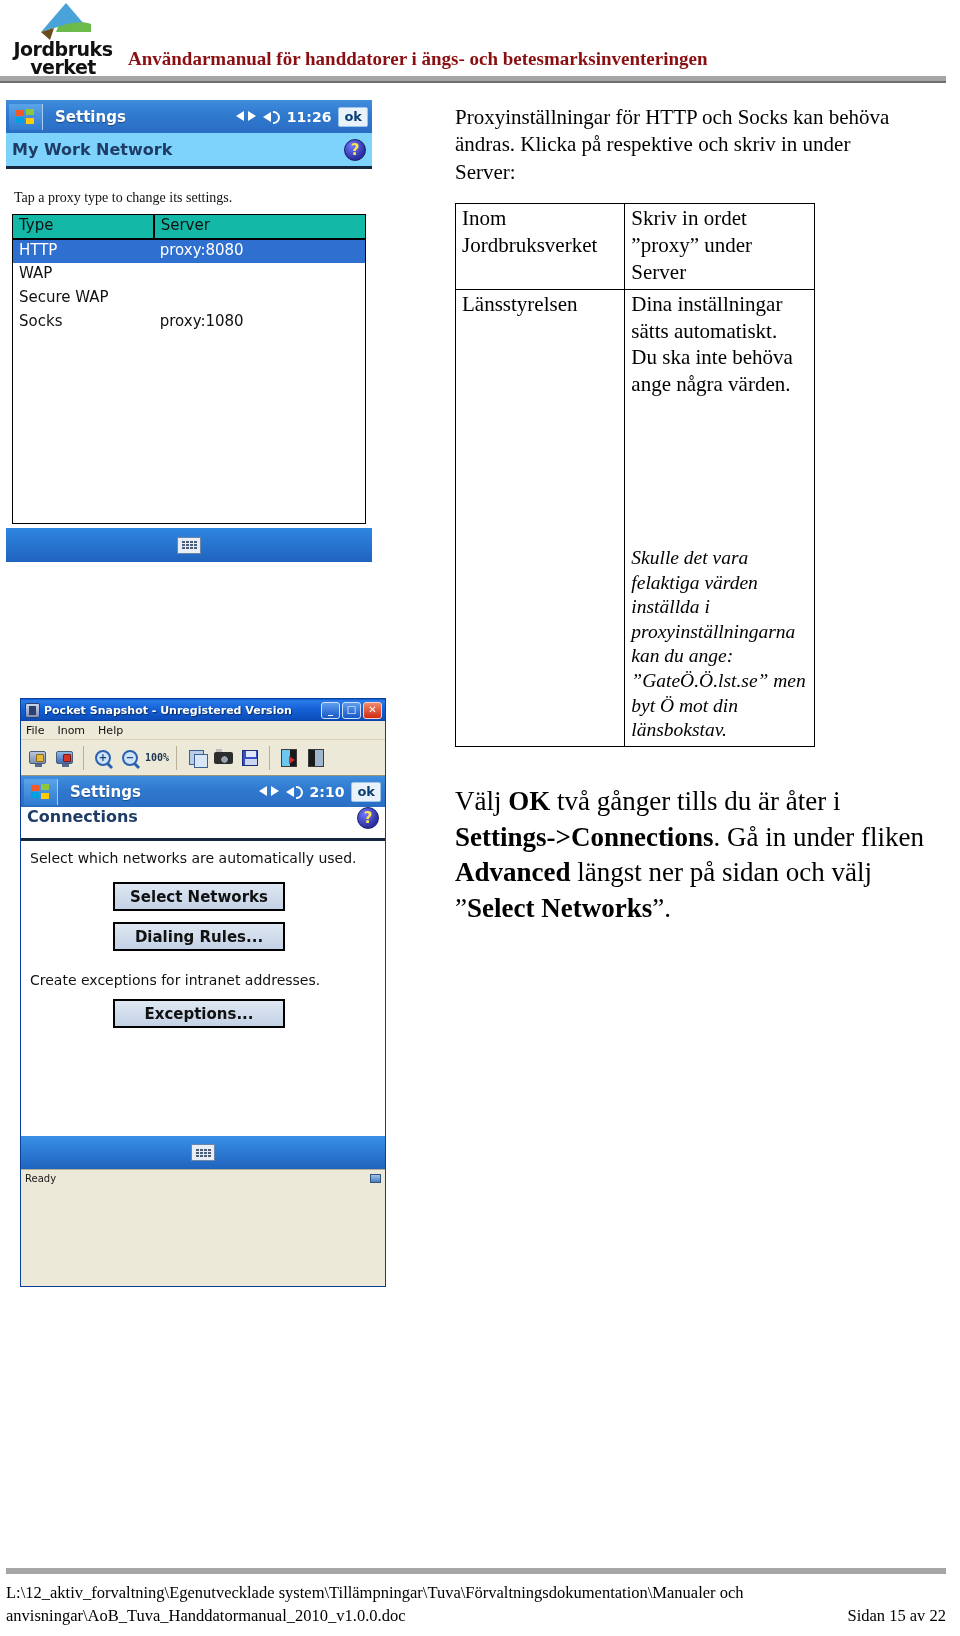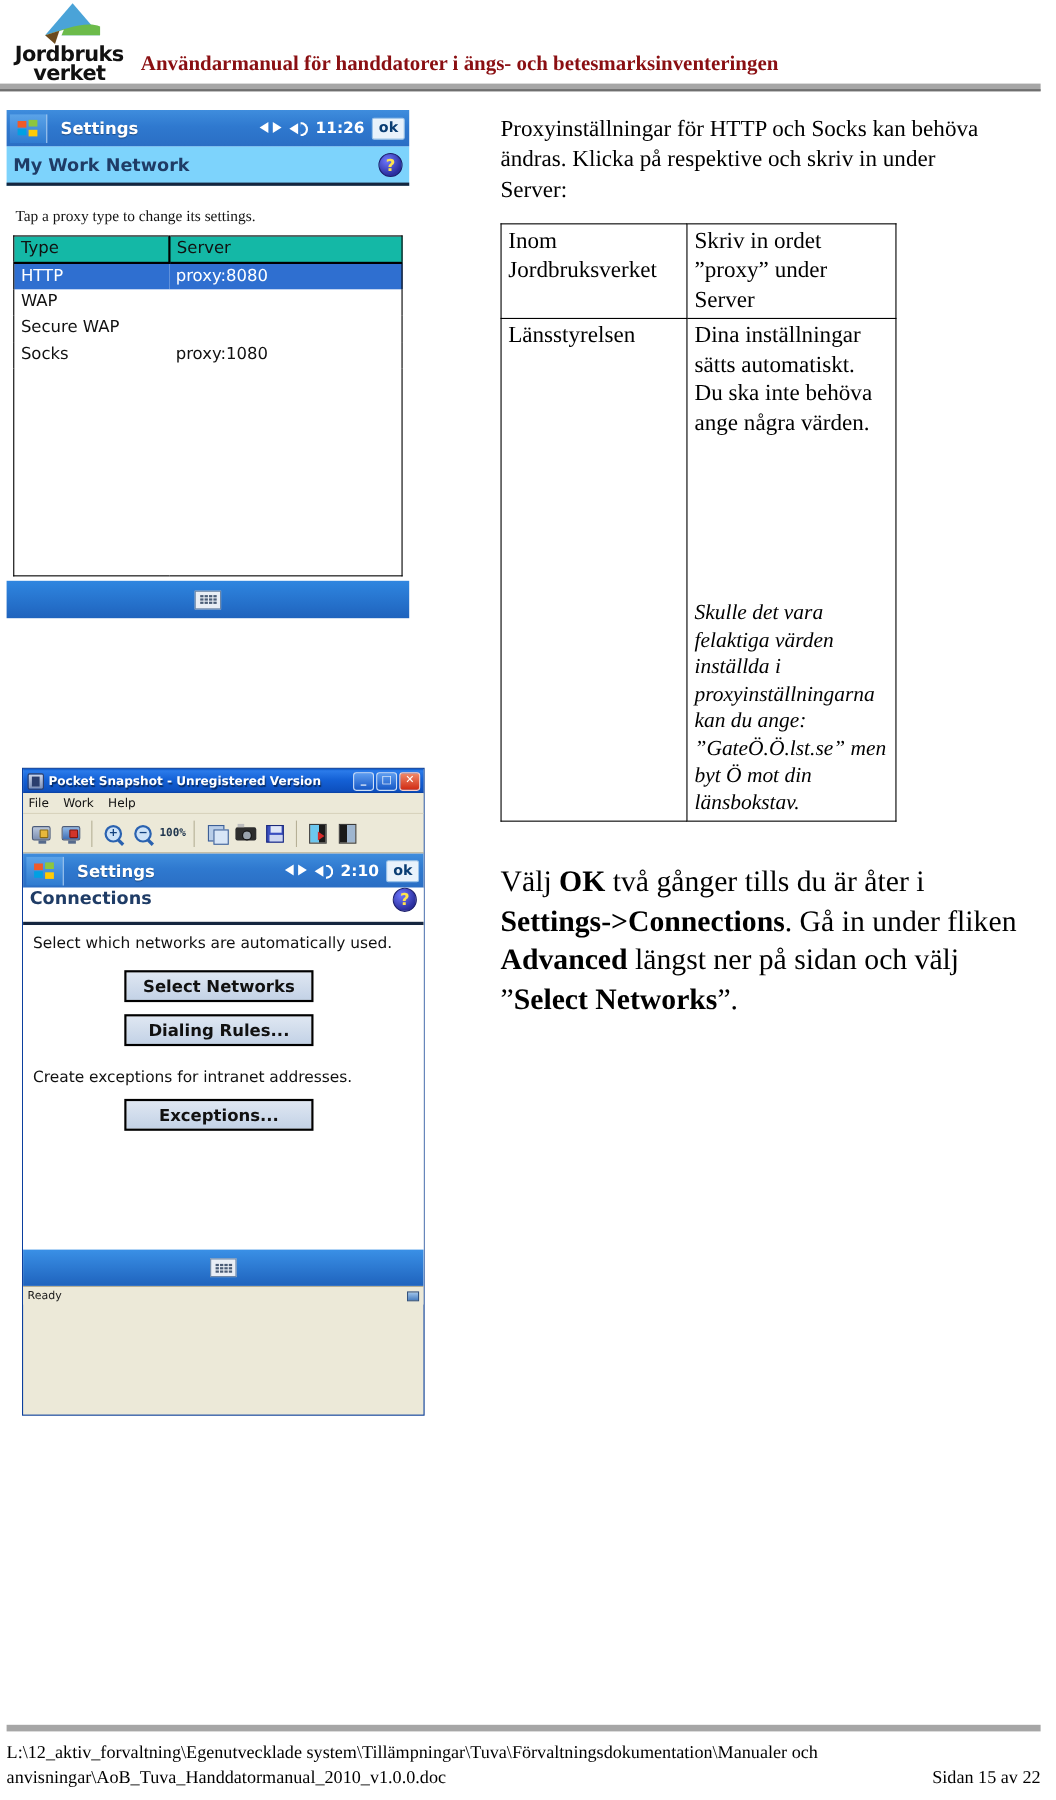--- a/index.html
+++ b/index.html
@@ -493,21 +493,21 @@
     <span class="ps-title">Pocket Snapshot - Unregistered Version</span>
     <div class="ps-winbtns">
       <span class="ps-wb">_</span>
       <span class="ps-wb">□</span>
       <span class="ps-wb close">✕</span>
     </div>
   </div>
 
   <div class="ps-menubar">
     <span>File</span>
-    <span>Work</span>
+    <span>Inom</span>
     <span>Help</span>
   </div>
 
   <div class="ps-toolbar">
     <span class="tb-icon">
       <span class="tb-mon">
           <span class="tb-badge"></span>
         </span>
     </span>
     <span class="tb-icon">

